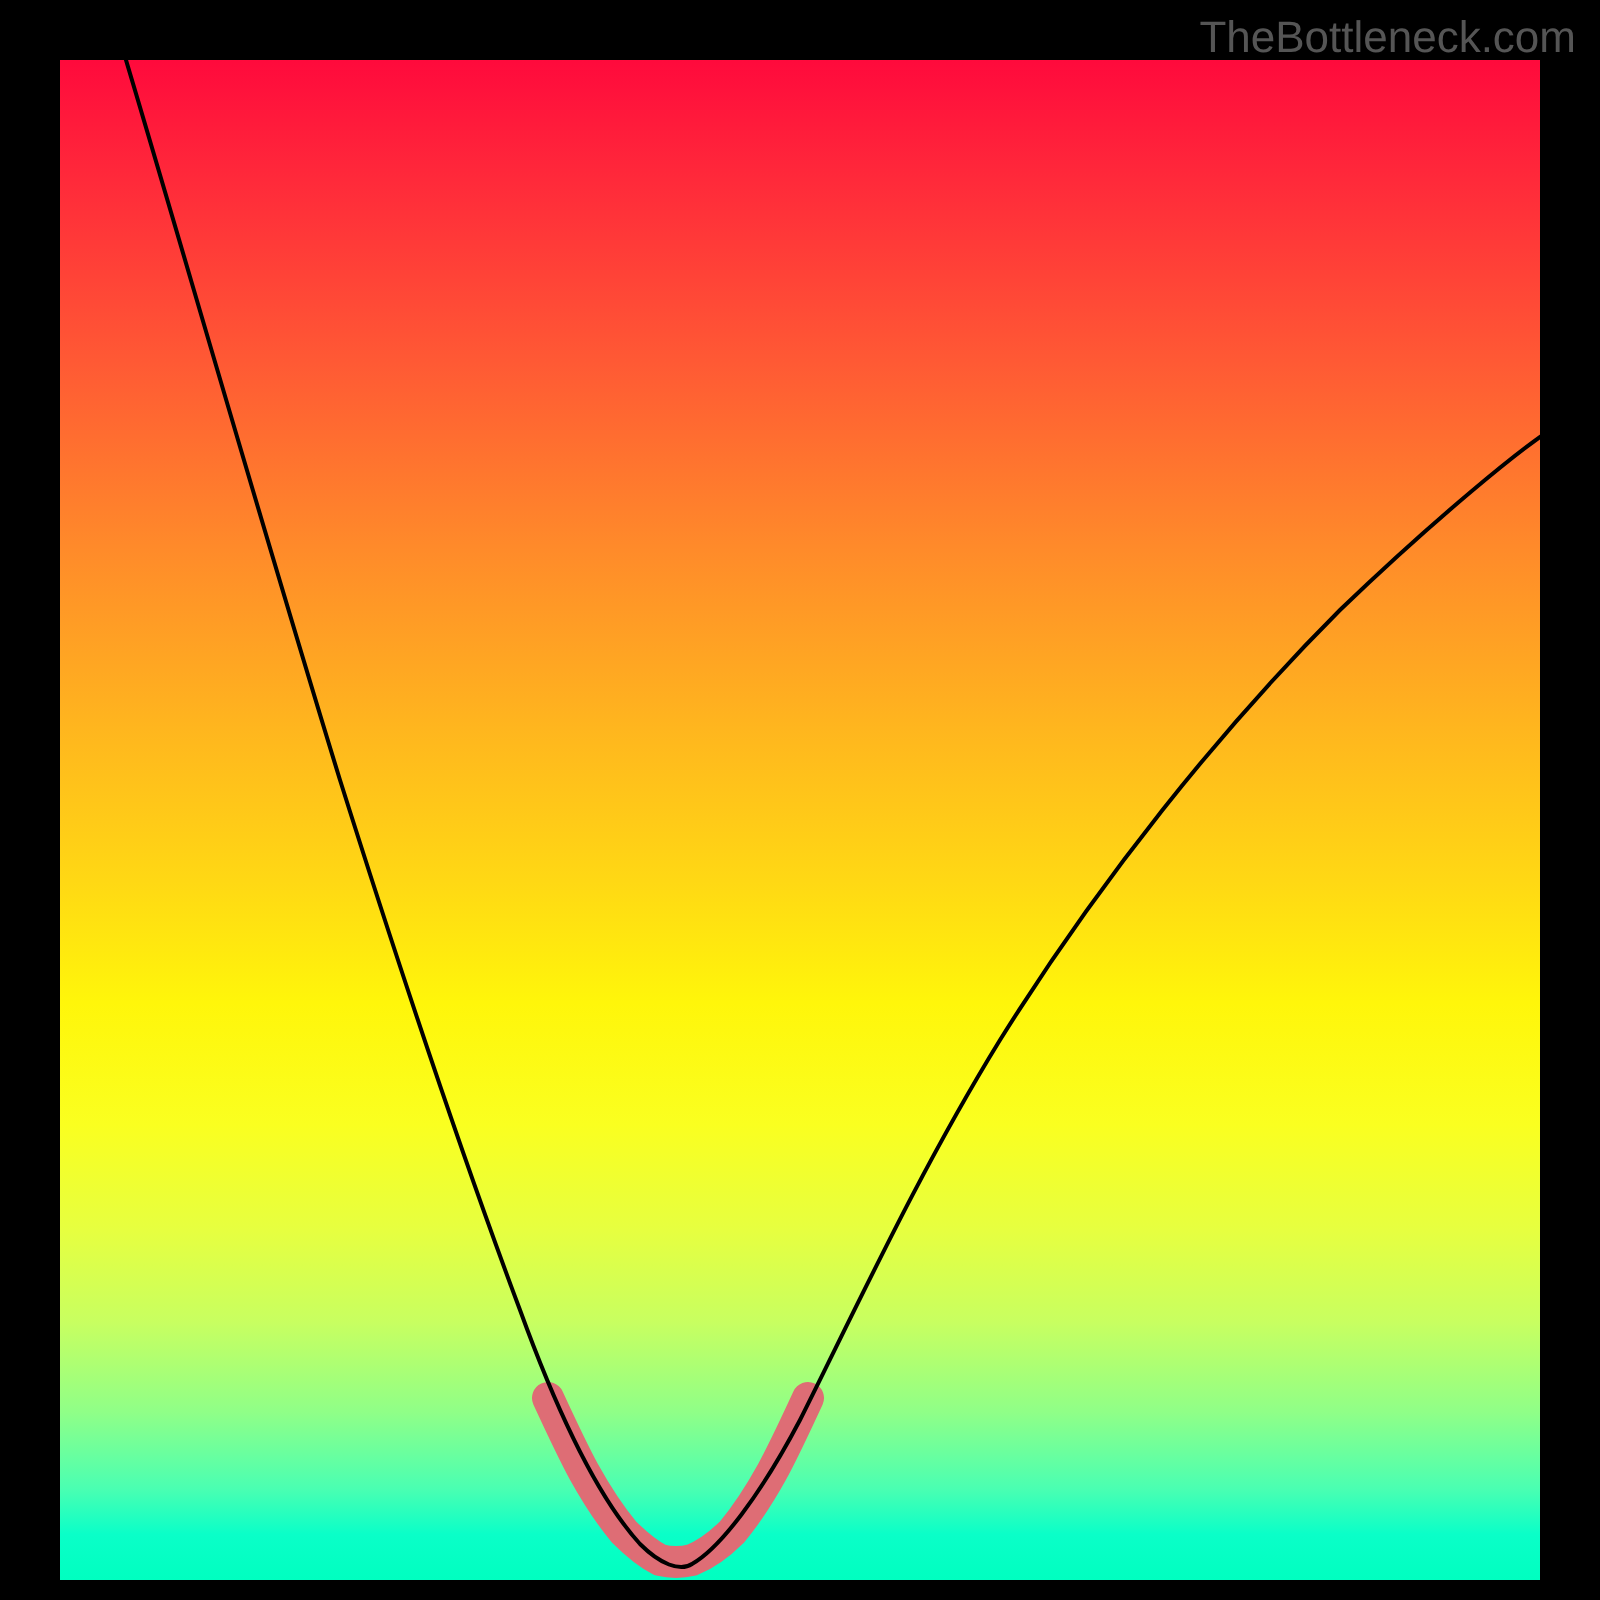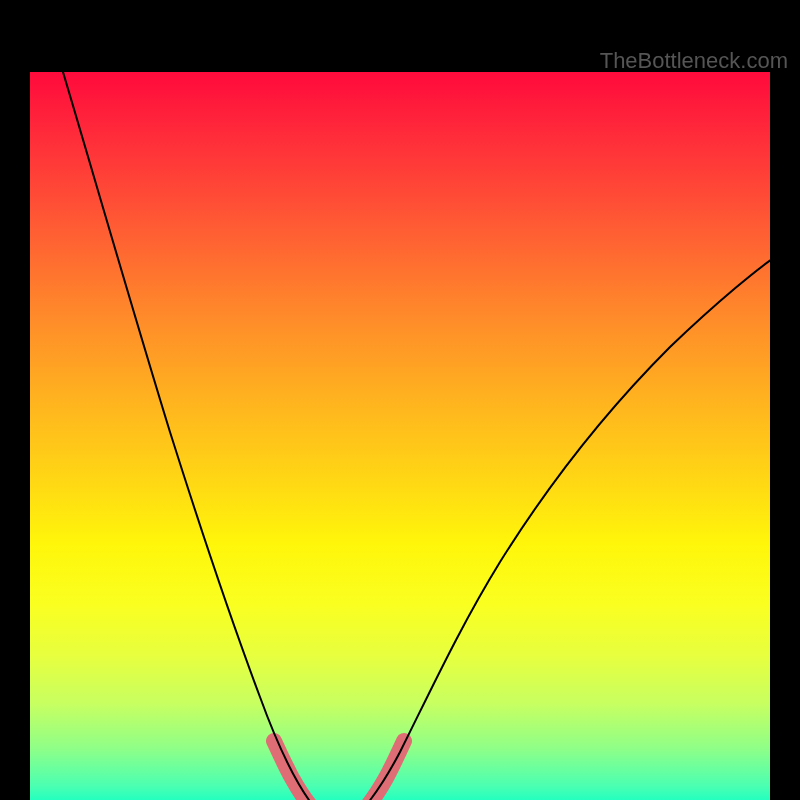--- a/index.html
+++ b/index.html
@@ -3,21 +3,20 @@
   <meta charset="utf-8">
   <style>
     * { margin: 0; padding: 0; box-sizing: border-box; }
     body { width: 800px; height: 800px; overflow: hidden; background: #000; }
     .outer-container {
       width: 800px;
       height: 724px;
       background: #000;
       padding: 0;
       position: relative;
-      margin-top: 42px;
     }
     .watermark {
       position: absolute;
       top: 6px;
       right: 12px;
       font-family: Arial, Helvetica, sans-serif;
       font-size: 22px;
       font-weight: 500;
       color: #555;
       z-index: 10;

